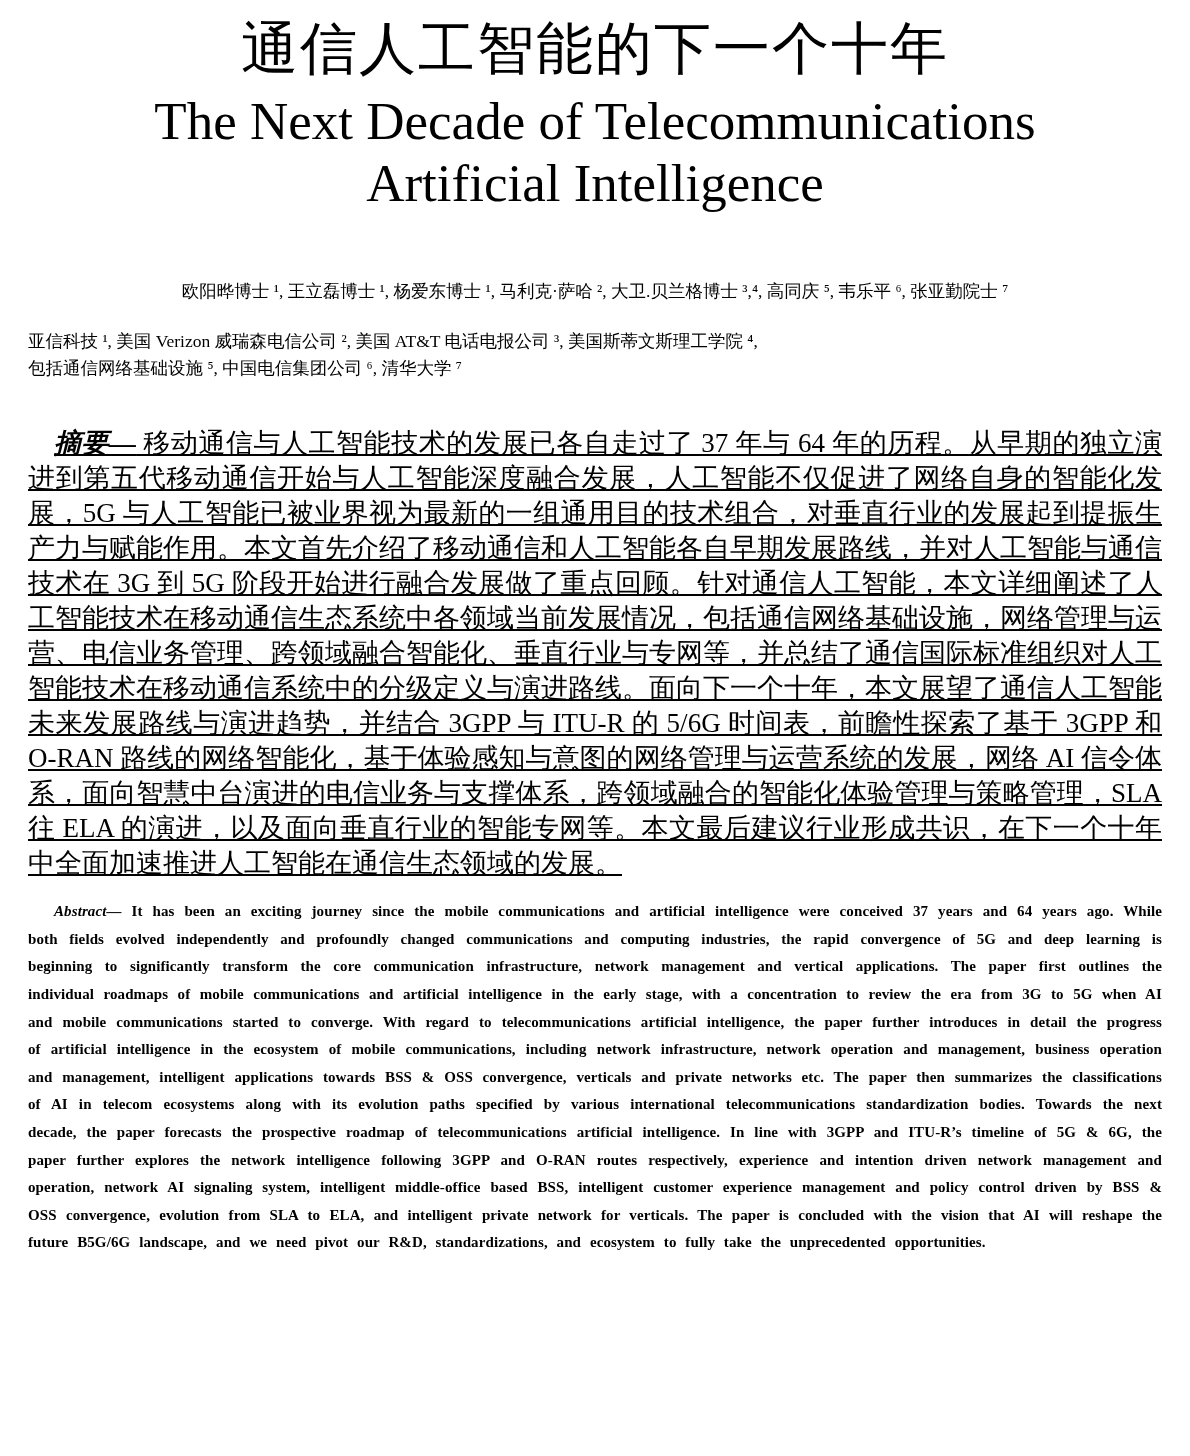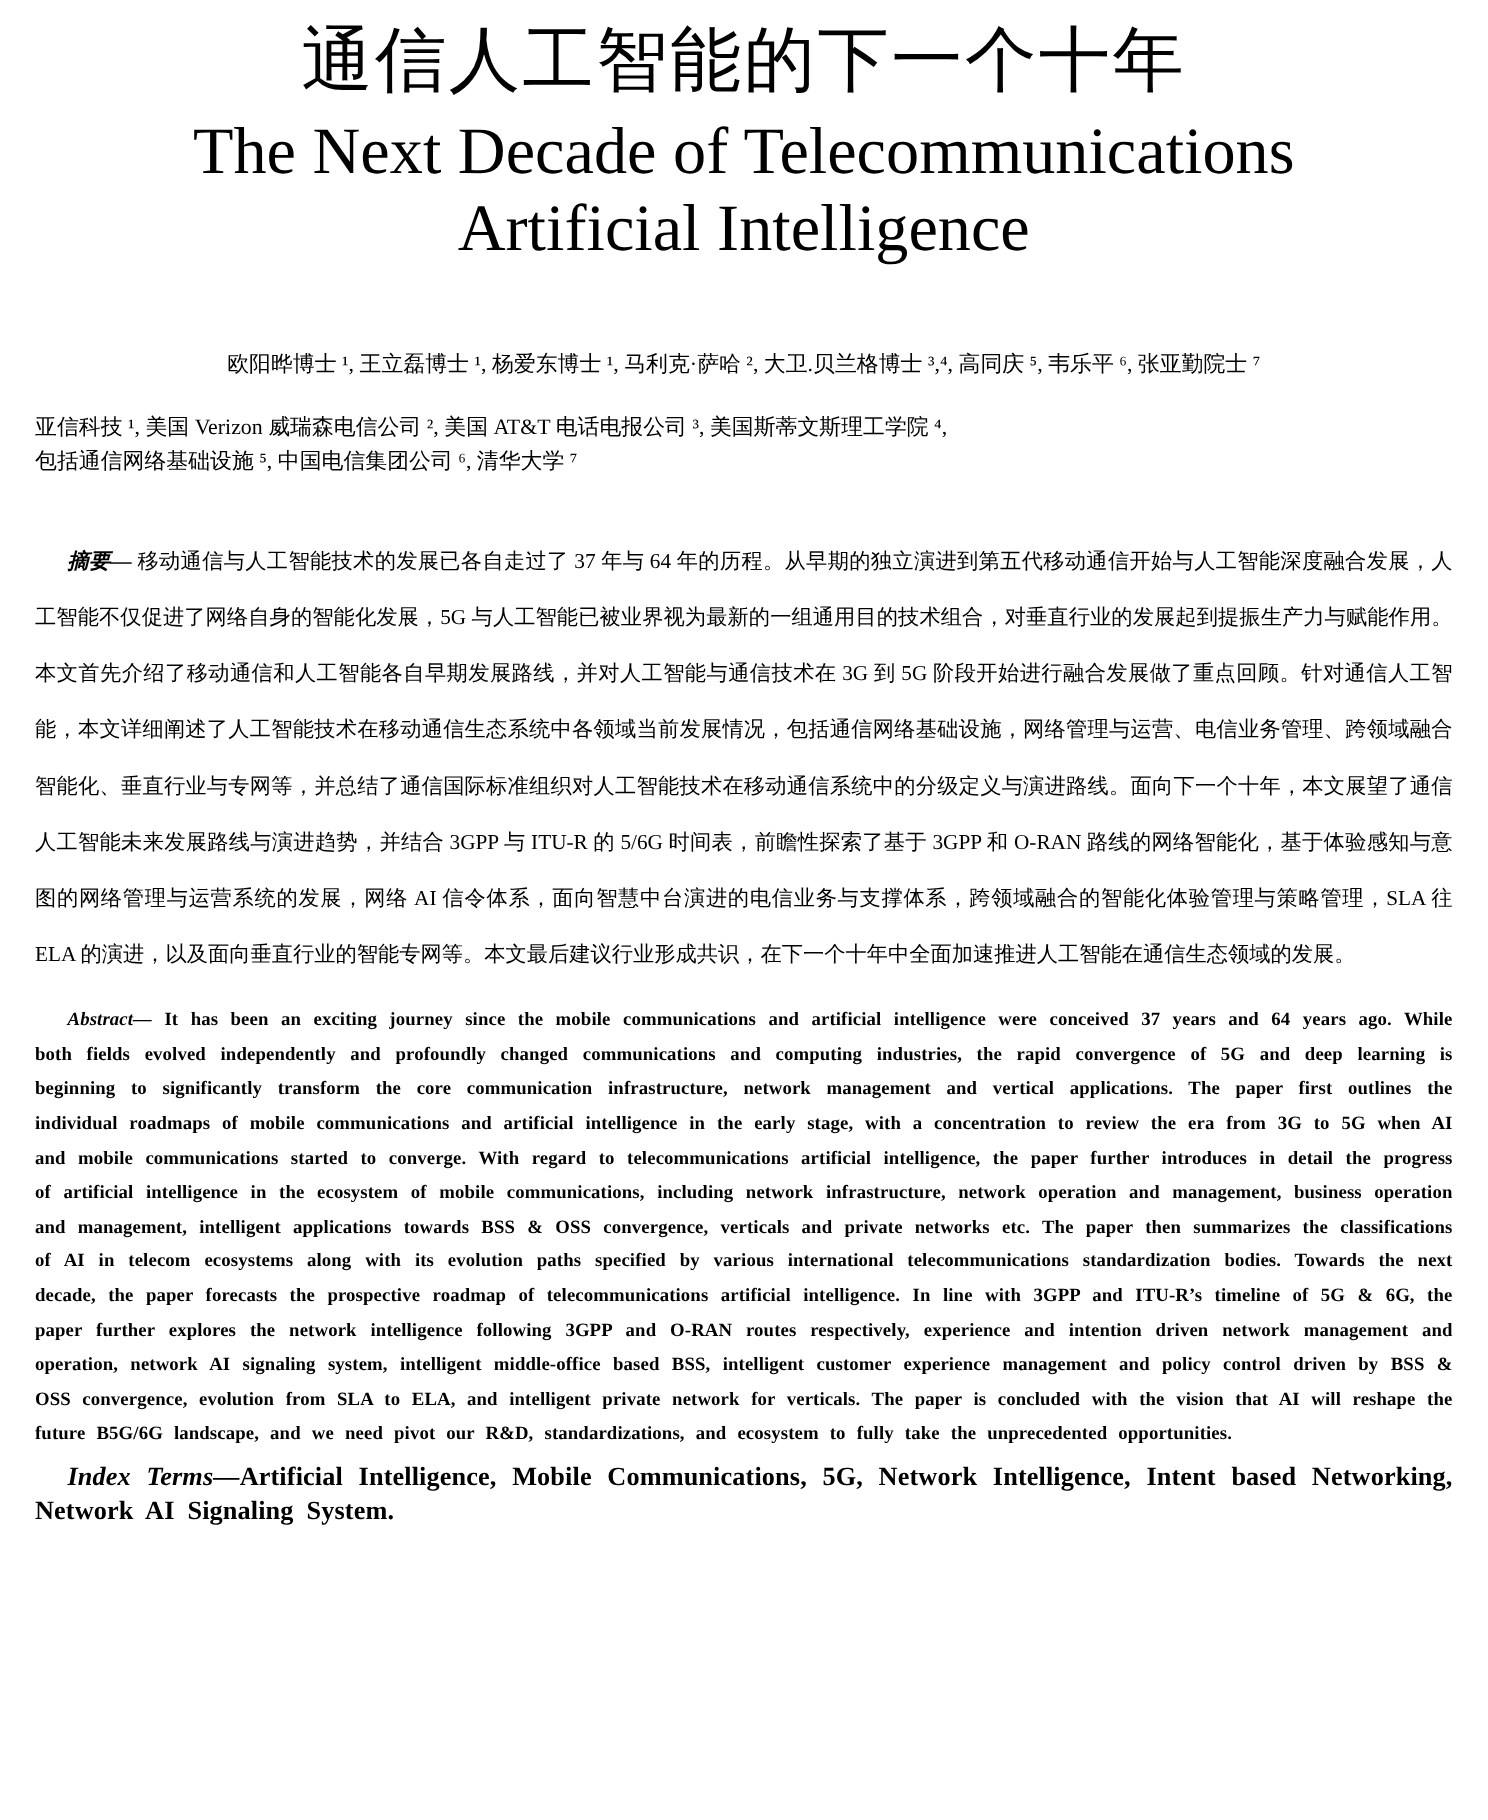--- a/index.html
+++ b/index.html
@@ -48,23 +48,24 @@
     font-size: 17.5px;
     line-height: 27px;
   }
   p.para {
     margin: 0;
     text-align: justify;
     text-indent: 26px;
   }
   .zh-abstract {
     margin-top: 44px !important;
-    font-size: 17px;
-    line-height: 45px;
+    font-size: 27px;
+    line-height: 35px;
     font-weight: normal;
+    text-decoration: underline;
   }
   .zh-keywords {
     margin-top: 9px !important;
     font-size: 21px;
     line-height: 33px;
     font-weight: bold;
   }
   .en-abstract {
     margin-top: 17px !important;
     font-size: 15px;
@@ -107,17 +108,14 @@
 
   <p class="para zh-abstract">
     <span class="lead">摘要—</span><span> 移动通信与人工智能技术的发展已各自走过了 37 年与 64 年的历程。从早期的独立演进到第五代移动通信开始与人工智能深度融合发展，人工智能不仅促进了网络自身的智能化发展，5G 与人工智能已被业界视为最新的一组通用目的技术组合，对垂直行业的发展起到提振生产力与赋能作用。本文首先介绍了移动通信和人工智能各自早期发展路线，并对人工智能与通信技术在 3G 到 5G 阶段开始进行融合发展做了重点回顾。针对通信人工智能，本文详细阐述了人工智能技术在移动通信生态系统中各领域当前发展情况，包括通信网络基础设施，网络管理与运营、电信业务管理、跨领域融合智能化、垂直行业与专网等，并总结了通信国际标准组织对人工智能技术在移动通信系统中的分级定义与演进路线。面向下一个十年，本文展望了通信人工智能未来发展路线与演进趋势，并结合 3GPP 与 ITU-R 的 5/6G 时间表，前瞻性探索了基于 3GPP 和 O-RAN 路线的网络智能化，基于体验感知与意图的网络管理与运营系统的发展，网络 AI 信令体系，面向智慧中台演进的电信业务与支撑体系，跨领域融合的智能化体验管理与策略管理，SLA 往 ELA 的演进，以及面向垂直行业的智能专网等。本文最后建议行业形成共识，在下一个十年中全面加速推进人工智能在通信生态领域的发展。</span>
   </p>
 
 
   <p class="para en-abstract">
     <span class="lead">Abstract—</span><span> It has been an exciting journey since the mobile communications and artificial intelligence were conceived 37 years and 64 years ago. While both fields evolved independently and profoundly changed communications and computing industries, the rapid convergence of 5G and deep learning is beginning to significantly transform the core communication infrastructure, network management and vertical applications. The paper first outlines the individual roadmaps of mobile communications and artificial intelligence in the early stage, with a concentration to review the era from 3G to 5G when AI and mobile communications started to converge. With regard to telecommunications artificial intelligence, the paper further introduces in detail the progress of artificial intelligence in the ecosystem of mobile communications, including network infrastructure, network operation and management, business operation and management, intelligent applications towards BSS &amp; OSS convergence, verticals and private networks etc. The paper then summarizes the classifications of AI in telecom ecosystems along with its evolution paths specified by various international telecommunications standardization bodies. Towards the next decade, the paper forecasts the prospective roadmap of telecommunications artificial intelligence. In line with 3GPP and ITU-R’s timeline of 5G &amp; 6G, the paper further explores the network intelligence following 3GPP and O-RAN routes respectively, experience and intention driven network management and operation, network AI signaling system, intelligent middle-office based BSS, intelligent customer experience management and policy control driven by BSS &amp; OSS convergence, evolution from SLA to ELA, and intelligent private network for verticals. The paper is concluded with the vision that AI will reshape the future B5G/6G landscape, and we need pivot our R&amp;D, standardizations, and ecosystem to fully take the unprecedented opportunities.</span>
   </p>
 
-  <p class="para index-terms">
-    <span class="lead">Index Terms—</span><span>Artificial Intelligence, Mobile Communications, 5G, Network Intelligence, Intent based Networking, Network AI Signaling System.</span>
-  </p>
 
 </div>
 
 </body></html>

